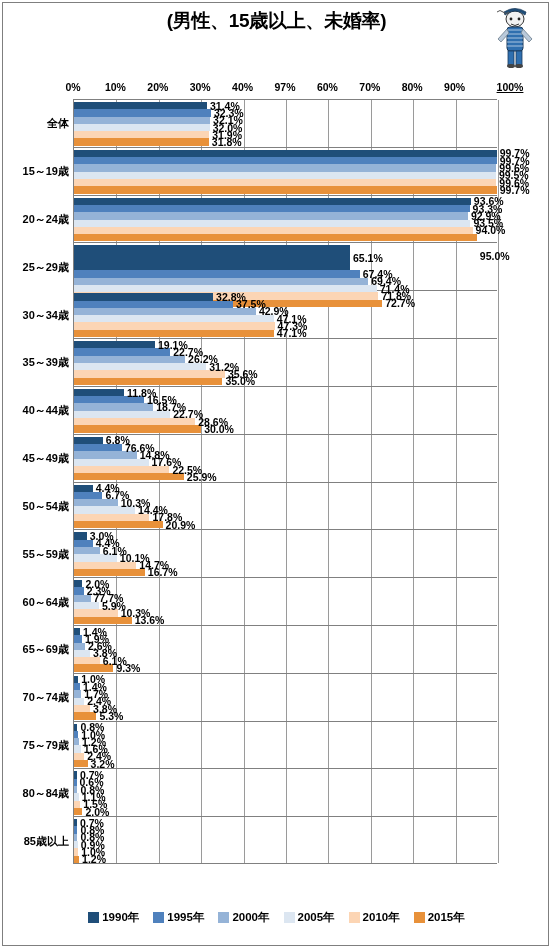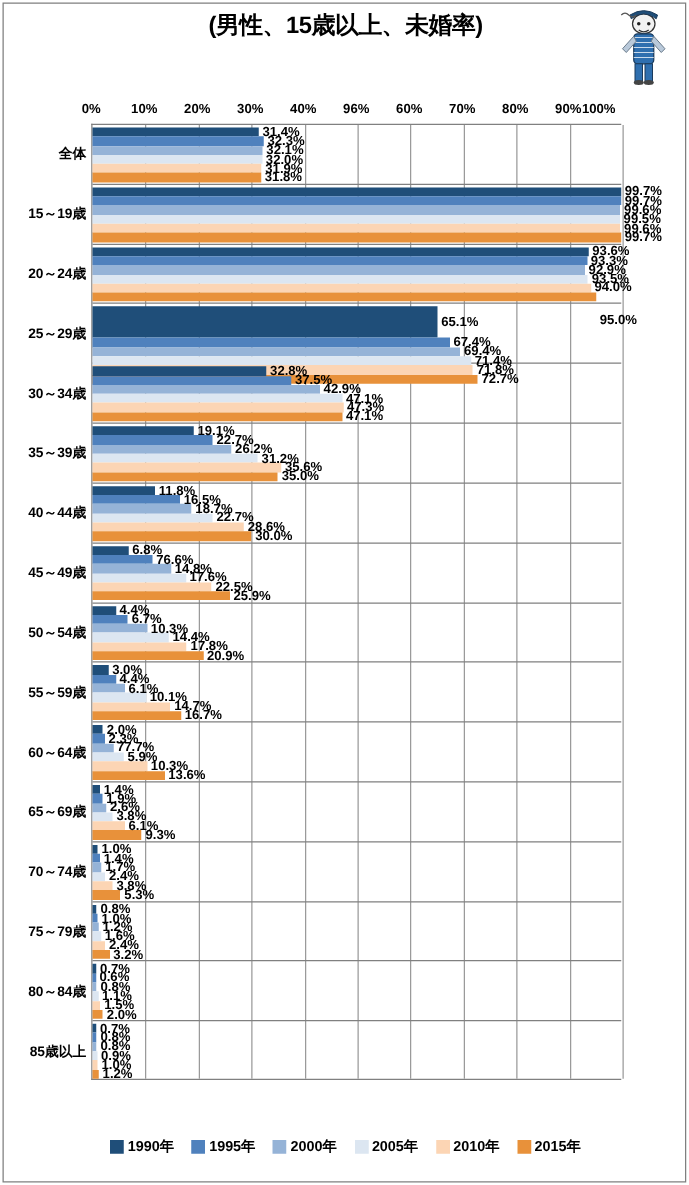--- a/index.html
+++ b/index.html
@@ -123,26 +123,26 @@
     <ellipse cx="27" cy="60" rx="4" ry="2" fill="#444"></ellipse>
     <path d="M5 6 q3 -3 6 0 q3 3 6 0" stroke="#555" stroke-width="1" fill="none"></path>
   </svg>
 
   <div id="axis">
       <span class="xt" style="left: 70px;">0%</span>
       <span class="xt" style="left: 112.4px;">10%</span>
       <span class="xt" style="left: 154.8px;">20%</span>
       <span class="xt" style="left: 197.2px;">30%</span>
       <span class="xt" style="left: 239.6px;">40%</span>
-      <span class="xt" style="left: 282px;">96%</span>
+      <span class="xt" style="left: 282px;">97%</span>
       <span class="xt" style="left: 324.4px;">60%</span>
       <span class="xt" style="left: 366.8px;">70%</span>
       <span class="xt" style="left: 409.2px;">80%</span>
       <span class="xt" style="left: 451.6px;">90%</span>
-      <span class="xt" style="left: 476px;">100%</span>
+      <span class="xt" style="left: 507px; text-decoration: underline;">100%</span>
     </div>
 
   <div id="plot">
     <div id="gridlines">
         <div class="vline" style="left: 42.4px;"></div>
         <div class="vline" style="left: 84.8px;"></div>
         <div class="vline" style="left: 127.2px;"></div>
         <div class="vline" style="left: 169.6px;"></div>
         <div class="vline" style="left: 212px;"></div>
         <div class="vline" style="left: 254.4px;"></div>

